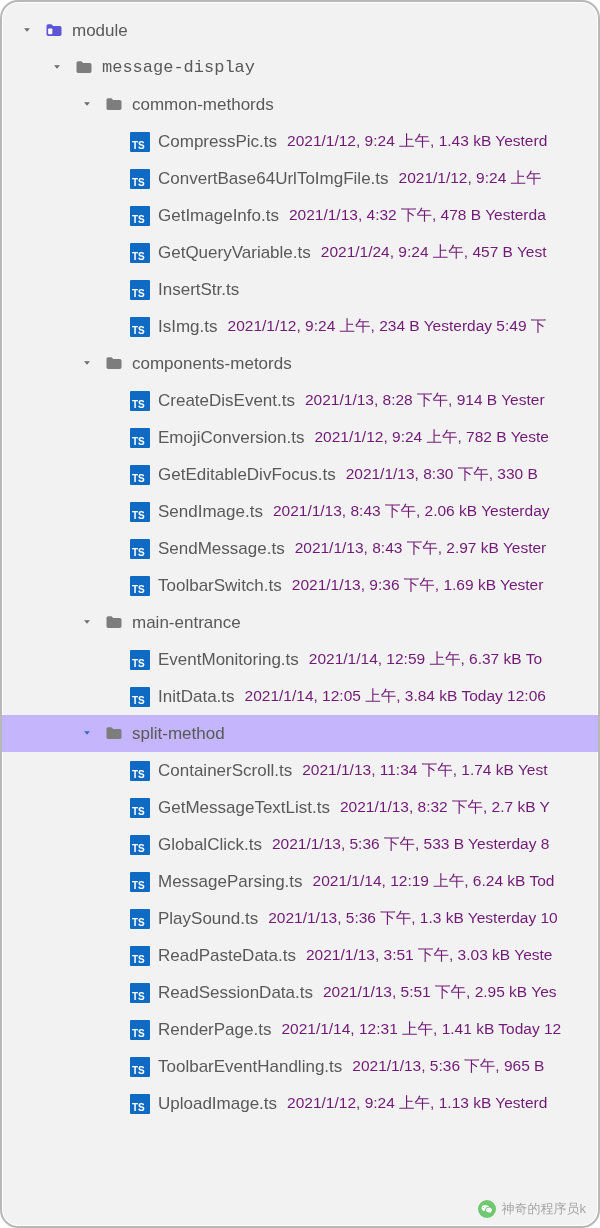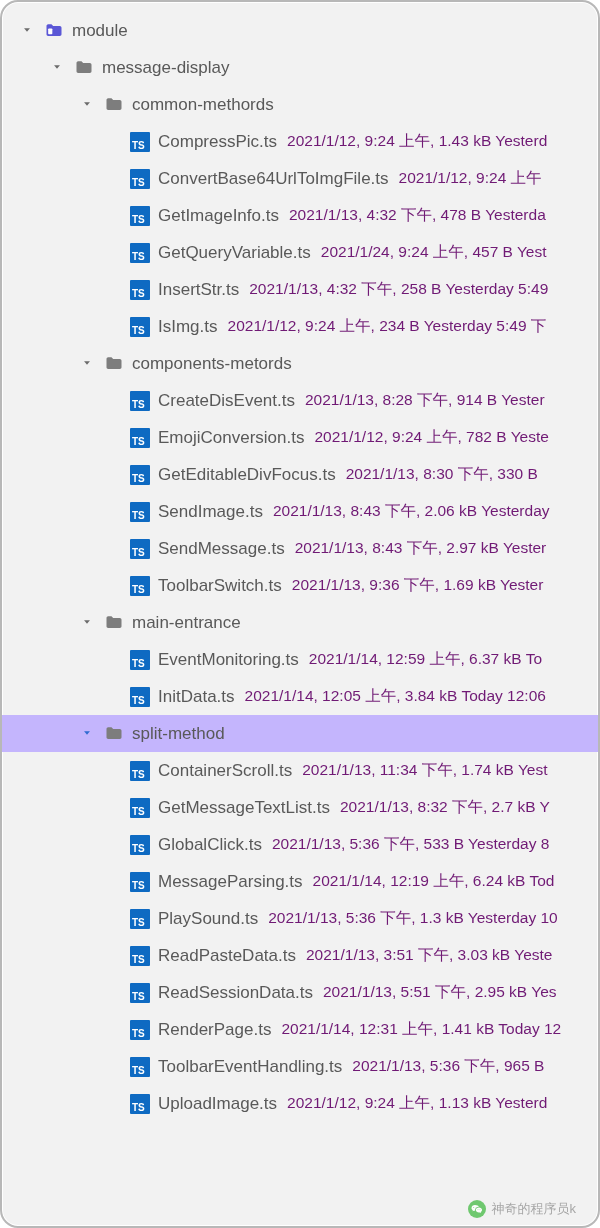--- a/index.html
+++ b/index.html
@@ -27,21 +27,21 @@
     align-items: center;
     height: 37px;
     white-space: nowrap;
     overflow: hidden;
     gap: 8px;
     cursor: default;
     padding-right: 4px;
   }
   .row.selected { background: #c4b5fd; }
   .d0 { padding-left: 18px; }
-  .d1 { padding-left: 48px; }
+  .d1 { padding-left: 48px; font-family: Liberation Mono, monospace; }
   .d2 { padding-left: 78px; }
   .d3 { padding-left: 128px; }
   .chevron {
     display: inline-block;
     width: 16px;
     height: 16px;
     flex: 0 0 16px;
     cursor: pointer;
   }
   .chevron svg { display:block; }
@@ -71,21 +71,21 @@
     font-weight: 700;
     display: flex;
     align-items: flex-end;
     justify-content: flex-start;
     padding: 0 0 1px 2px;
     letter-spacing: 0;
     border-radius: 1px;
   }
   .watermark {
     position: absolute;
-    right: 22px;
+    right: 12px;
     bottom: 8px;
     display: flex;
     align-items: center;
     gap: 6px;
     color: #9a9a9a;
     font-size: 13px;
     opacity: 0.85;
   }
   .wm-dot {
     width: 18px; height: 18px; border-radius: 50%;
@@ -164,21 +164,20 @@
           <span class="ts-badge">TS</span>
         </span>
         <span class="name">GetQueryVariable.ts</span>
         <span class="meta">2021/1/24, 9:24 上午, 457 B Yest</span>
       </div>
       <div class="row d3">
         <span class="icon">
           <span class="ts-badge">TS</span>
         </span>
         <span class="name">InsertStr.ts</span>
-        <span class="meta">2021/1/13, 4:32 下午, 258 B Yesterday 5:49</span>
       </div>
       <div class="row d3">
         <span class="icon">
           <span class="ts-badge">TS</span>
         </span>
         <span class="name">IsImg.ts</span>
         <span class="meta">2021/1/12, 9:24 上午, 234 B Yesterday 5:49 下</span>
       </div>
       <div class="row d2">
         <span class="chevron">

